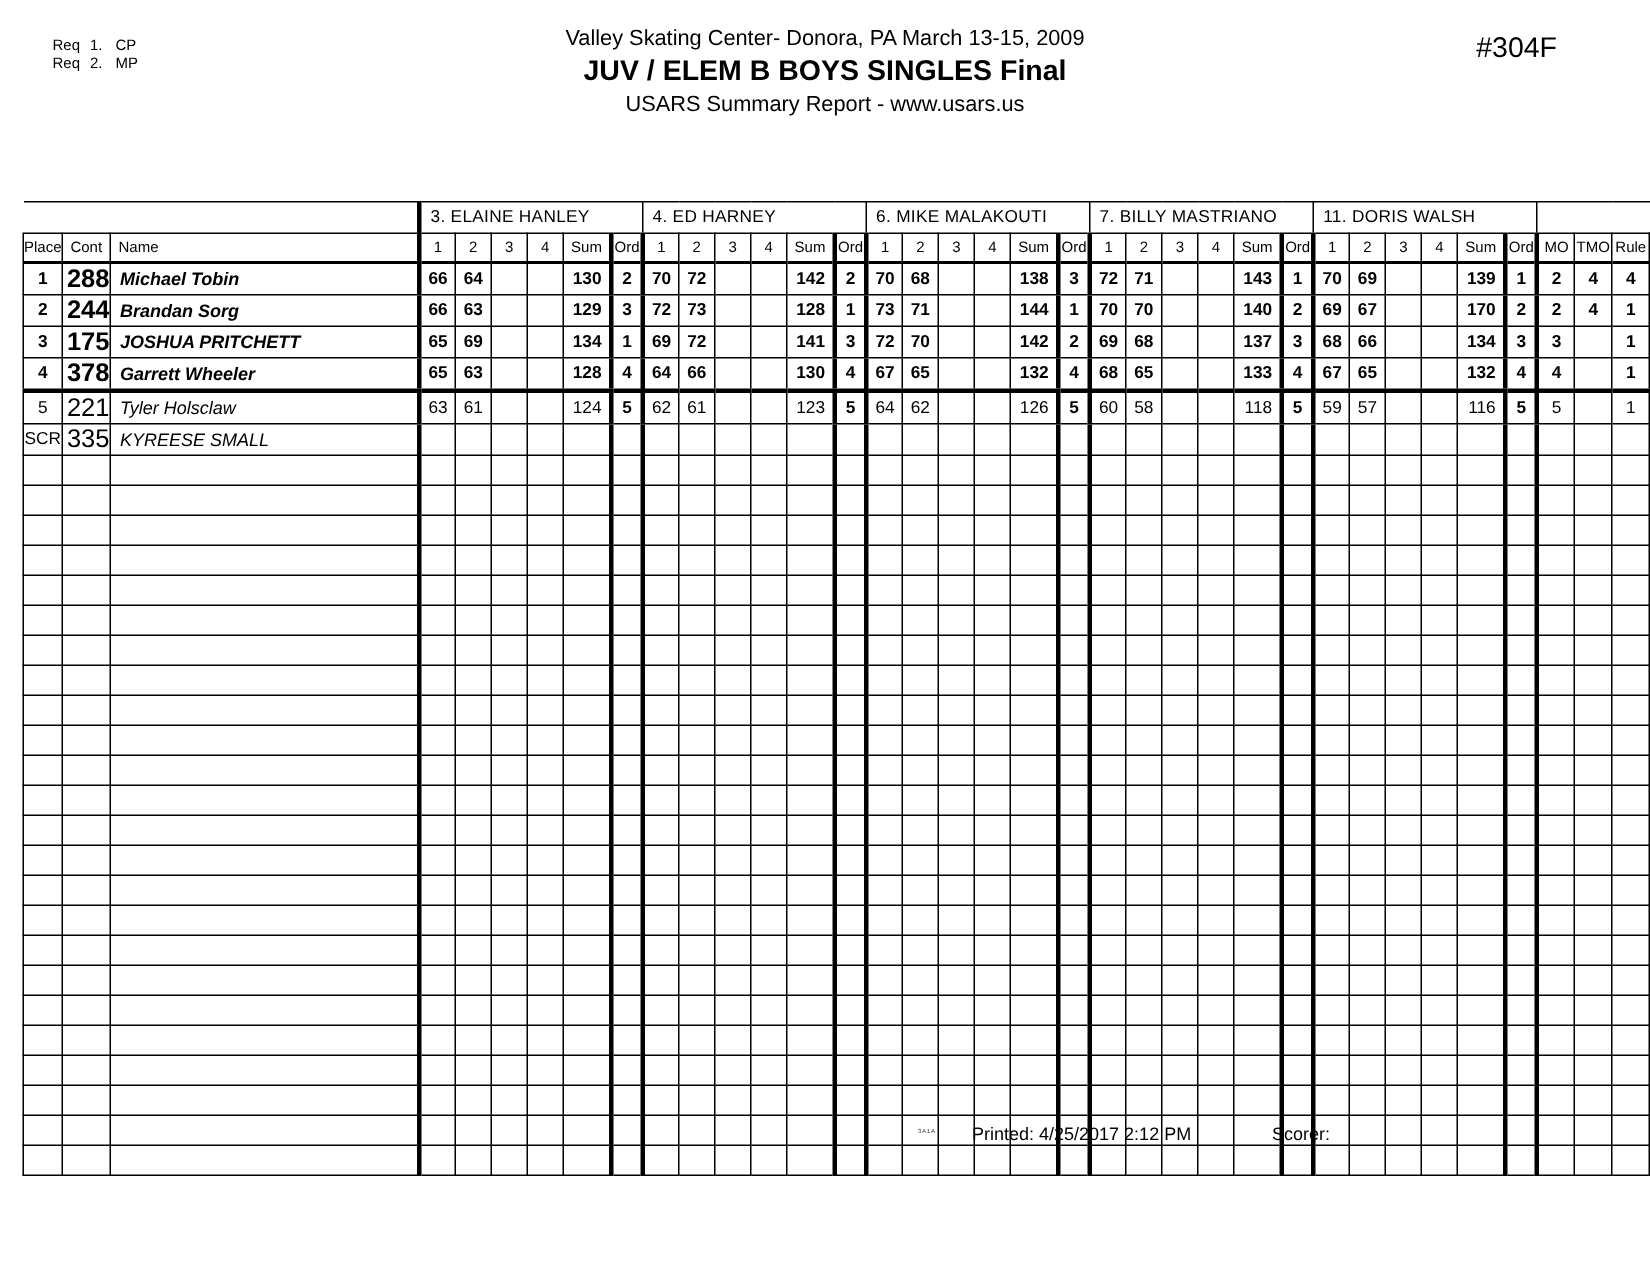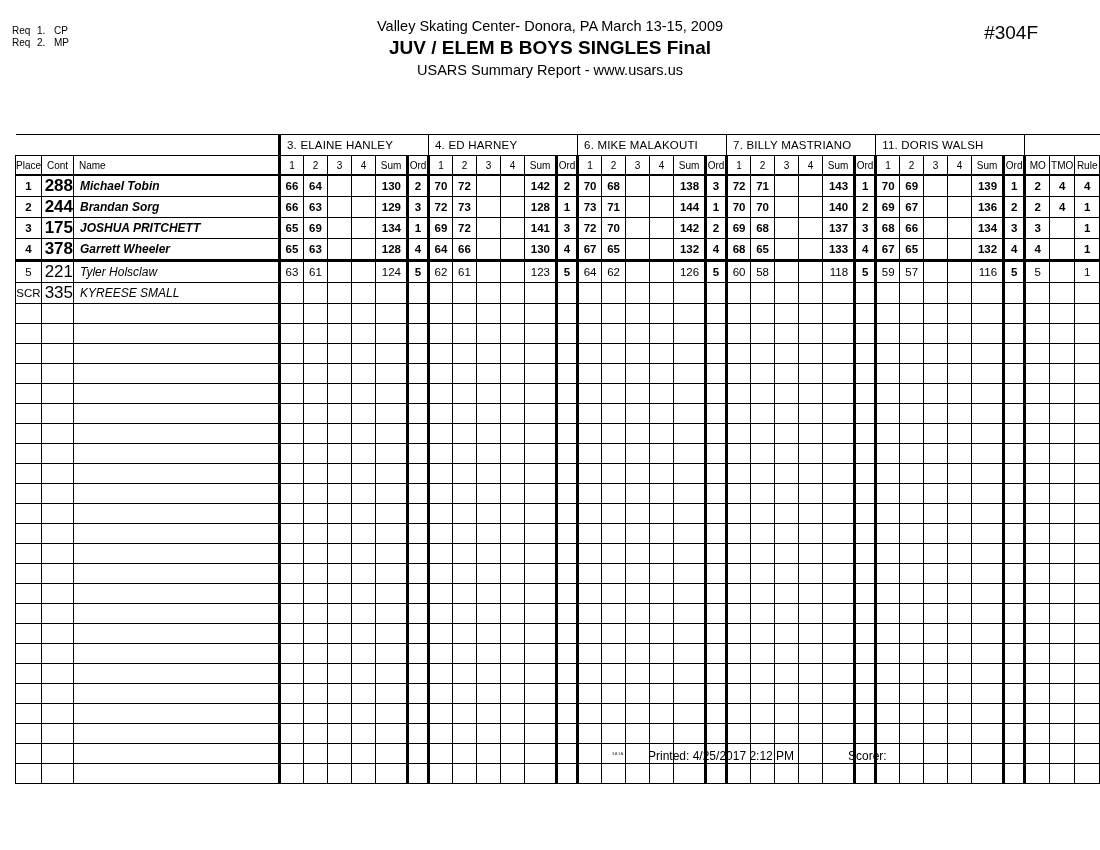--- a/index.html
+++ b/index.html
@@ -22,21 +22,21 @@
     position: absolute;
     left: 12px;
     top: 25px;
     font-size: 10px;
     line-height: 12px;
     color: #000;
     white-space: nowrap;
   }
   .req-line { display: block; }
   .req-line span { display: inline-block; }
-  .req-lbl { width: 25px; }
+  .req-lbl { width: 25px; margin-left: 23px; }
   .req-num { width: 17px; }
 
   
   .titles {
     position: absolute;
     left: 0;
     top: 16px;
     width: 1100px;
     text-align: center;
   }
@@ -346,21 +346,21 @@
         <td class="c-score thick-left">70</td>
         <td class="c-score">70</td>
         <td class="c-score"></td>
         <td class="c-score"></td>
         <td class="c-sum">140</td>
         <td class="c-ord thick-left thick-right">2</td>
         <td class="c-score thick-left">69</td>
         <td class="c-score">67</td>
         <td class="c-score"></td>
         <td class="c-score"></td>
-        <td class="c-sum">136</td>
+        <td class="c-sum">170</td>
         <td class="c-ord thick-left thick-right">2</td>
         <td class="c-tail thick-left">2</td>
         <td class="c-tail">4</td>
         <td class="c-tail">1</td>
         <td class="c-tail">6</td>
       </tr>
       <tr class="data-row rank-bold">
         <td class="c-place">3</td>
         <td class="c-cont">175</td>
         <td class="c-name">JOSHUA PRITCHETT</td>

